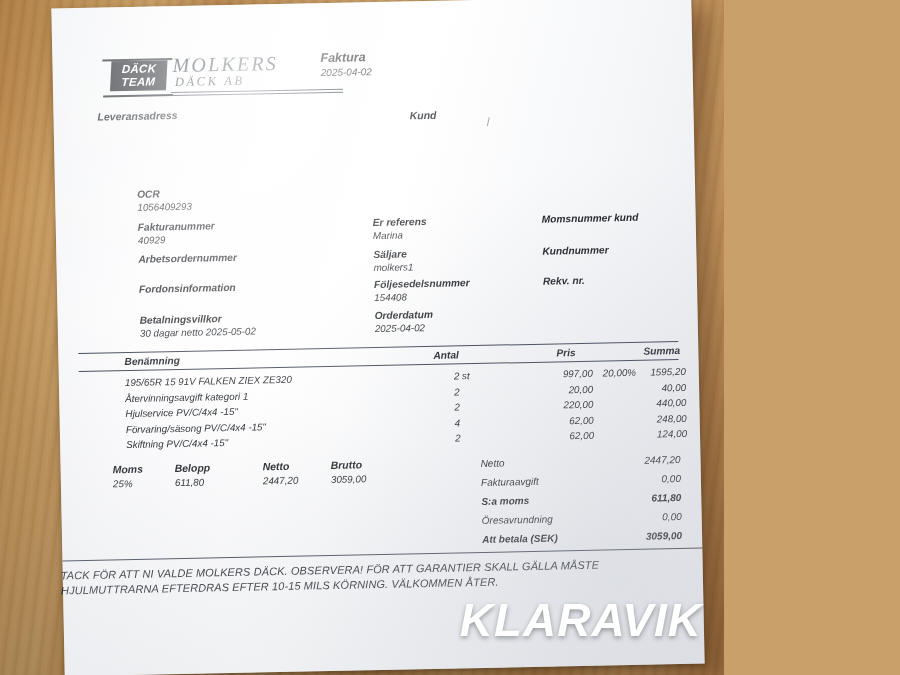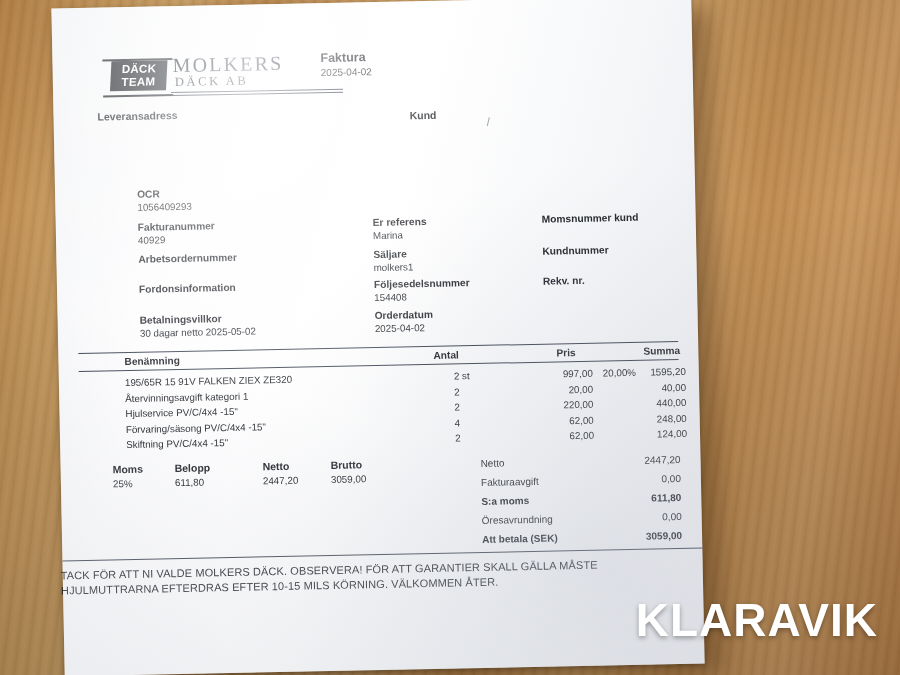--- a/index.html
+++ b/index.html
@@ -8,23 +8,24 @@
   }
   body {
     width: 900px;
     height: 675px;
     overflow: hidden;
     font-family: "Liberation Sans", sans-serif;
     background: #c9a06a;
   }
   #scene {
     position: relative;
-    width: 900px;
+    width: 724px;
     height: 675px;
     overflow: hidden;
+    font-style: italic;
   }
   
   .desk {
     position: absolute;
     inset: 0;
     background:
       linear-gradient(100deg,
         #b9854b 0%,
         #c79a5e 10%,
         #cfa469 18%,

